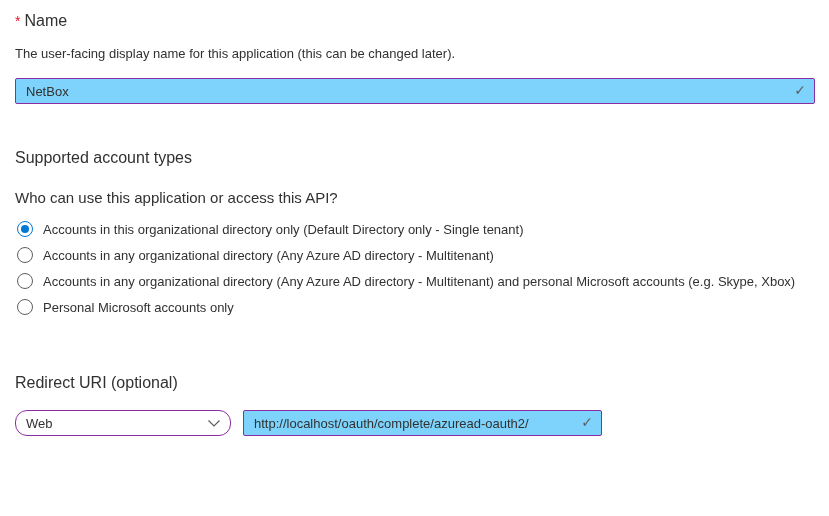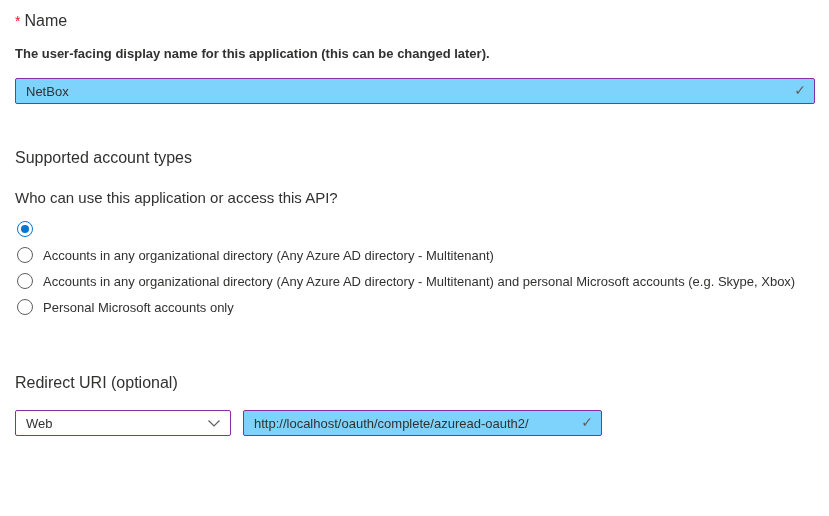--- a/index.html
+++ b/index.html
@@ -19,21 +19,20 @@
     color: #323130;
     line-height: 21px;
   }
   .required-marker { color: #e81123; margin-right: 4px; font-size: 14px; }
 
   .field-desc {
     margin-top: 12px;
     font-size: 13px;
     line-height: 19px;
     color: #323130;
-    font-weight: bold;
   }
 
   .input-wrap { position: relative; margin-top: 15px; width: 800px; }
   .text-input {
     width: 100%;
     height: 26px;
     border: 1px solid #8a2da5;
     border-radius: 2px;
     background: #7dd3fc;
     font-family: "Liberation Sans", "DejaVu Sans", sans-serif;
@@ -103,21 +102,21 @@
     margin-top: 17px;
     display: flex;
     align-items: center;
     gap: 12px;
   }
   .platform-select {
     position: relative;
     width: 216px;
     height: 26px;
     border: 1px solid #8a2da5;
-    border-radius: 2px;
+    border-radius: 12px;
     background: #fff;
     display: flex;
     align-items: center;
     padding: 0 30px 0 10px;
     font-size: 13px;
     color: #323130;
     cursor: pointer;
   }
   .chevron {
     position: absolute;
@@ -145,20 +144,21 @@
 
   
   <div class="section-title section2-title">Supported account types</div>
   <div class="question">Who can use this application or access this API?</div>
 
   <div class="radio-group">
     <div class="radio-row selected">
       <span class="radio-circle">
           <span class="radio-dot"></span>
         </span>
+      <span class="radio-label">Accounts in this organizational directory only (Default Directory only - Single tenant)</span>
     </div>
     <div class="radio-row">
       <span class="radio-circle">
           <span class="radio-dot"></span>
         </span>
       <span class="radio-label">Accounts in any organizational directory (Any Azure AD directory - Multitenant)</span>
     </div>
     <div class="radio-row">
       <span class="radio-circle">
           <span class="radio-dot"></span>

